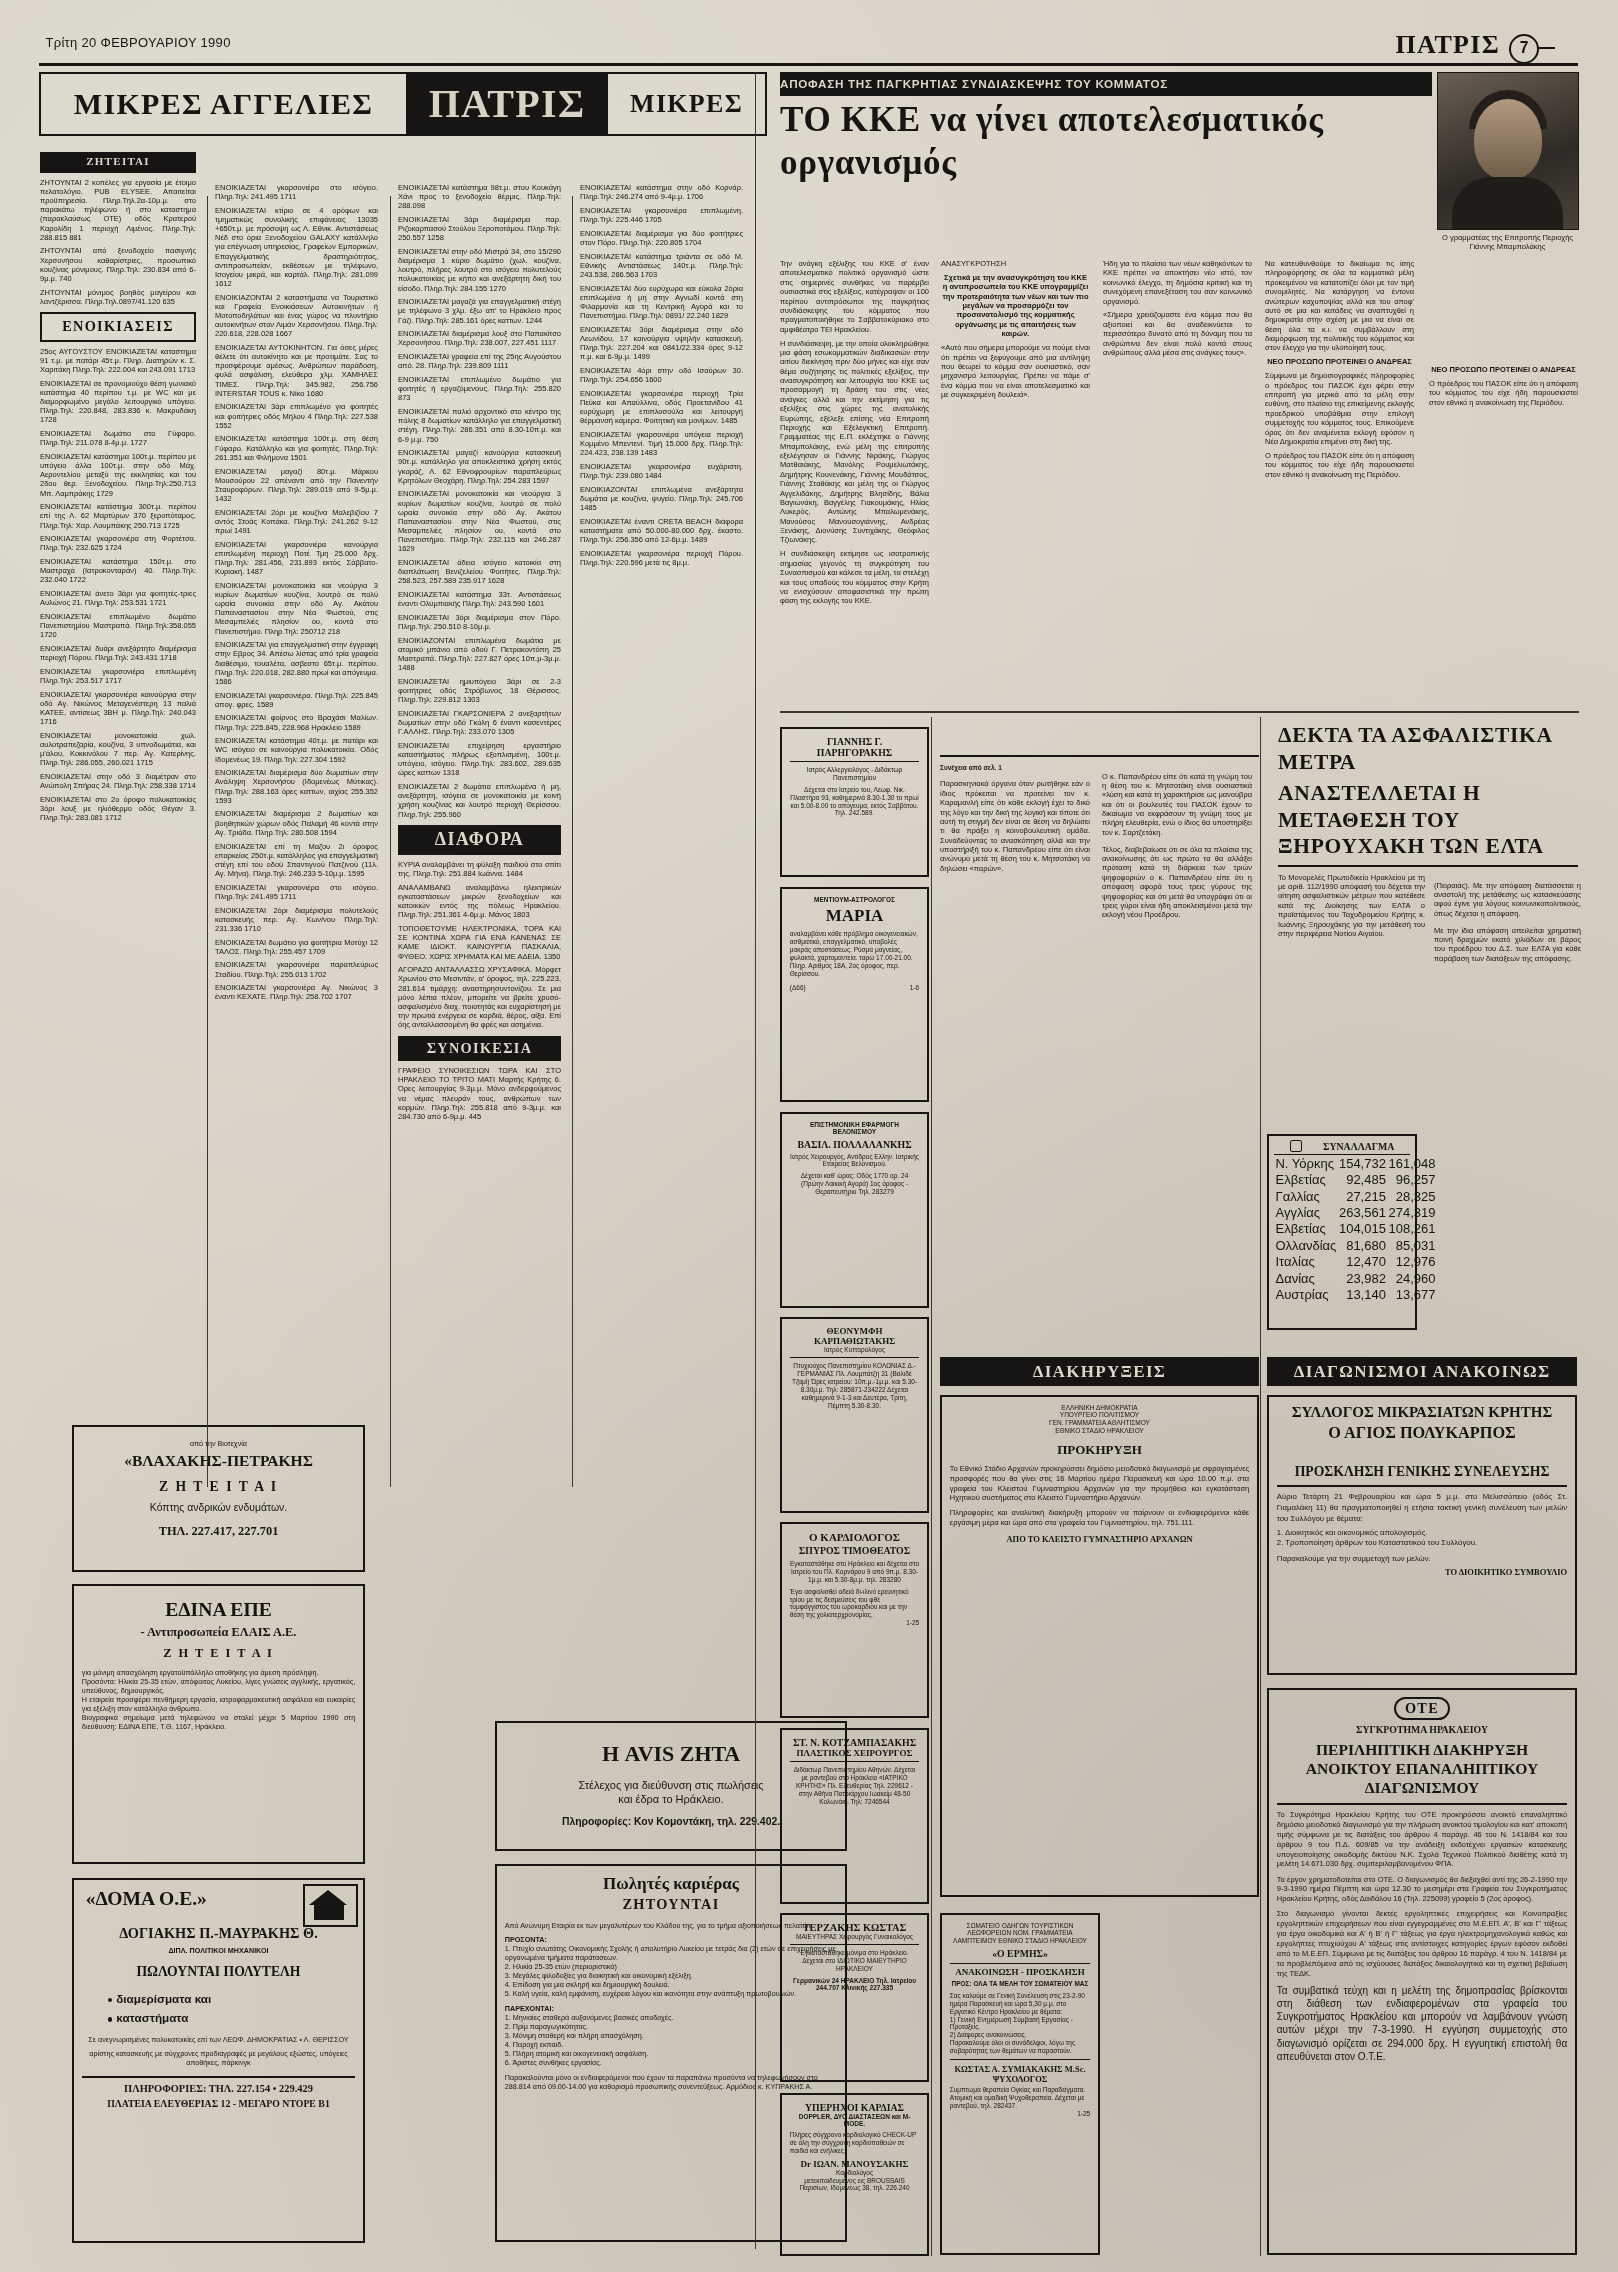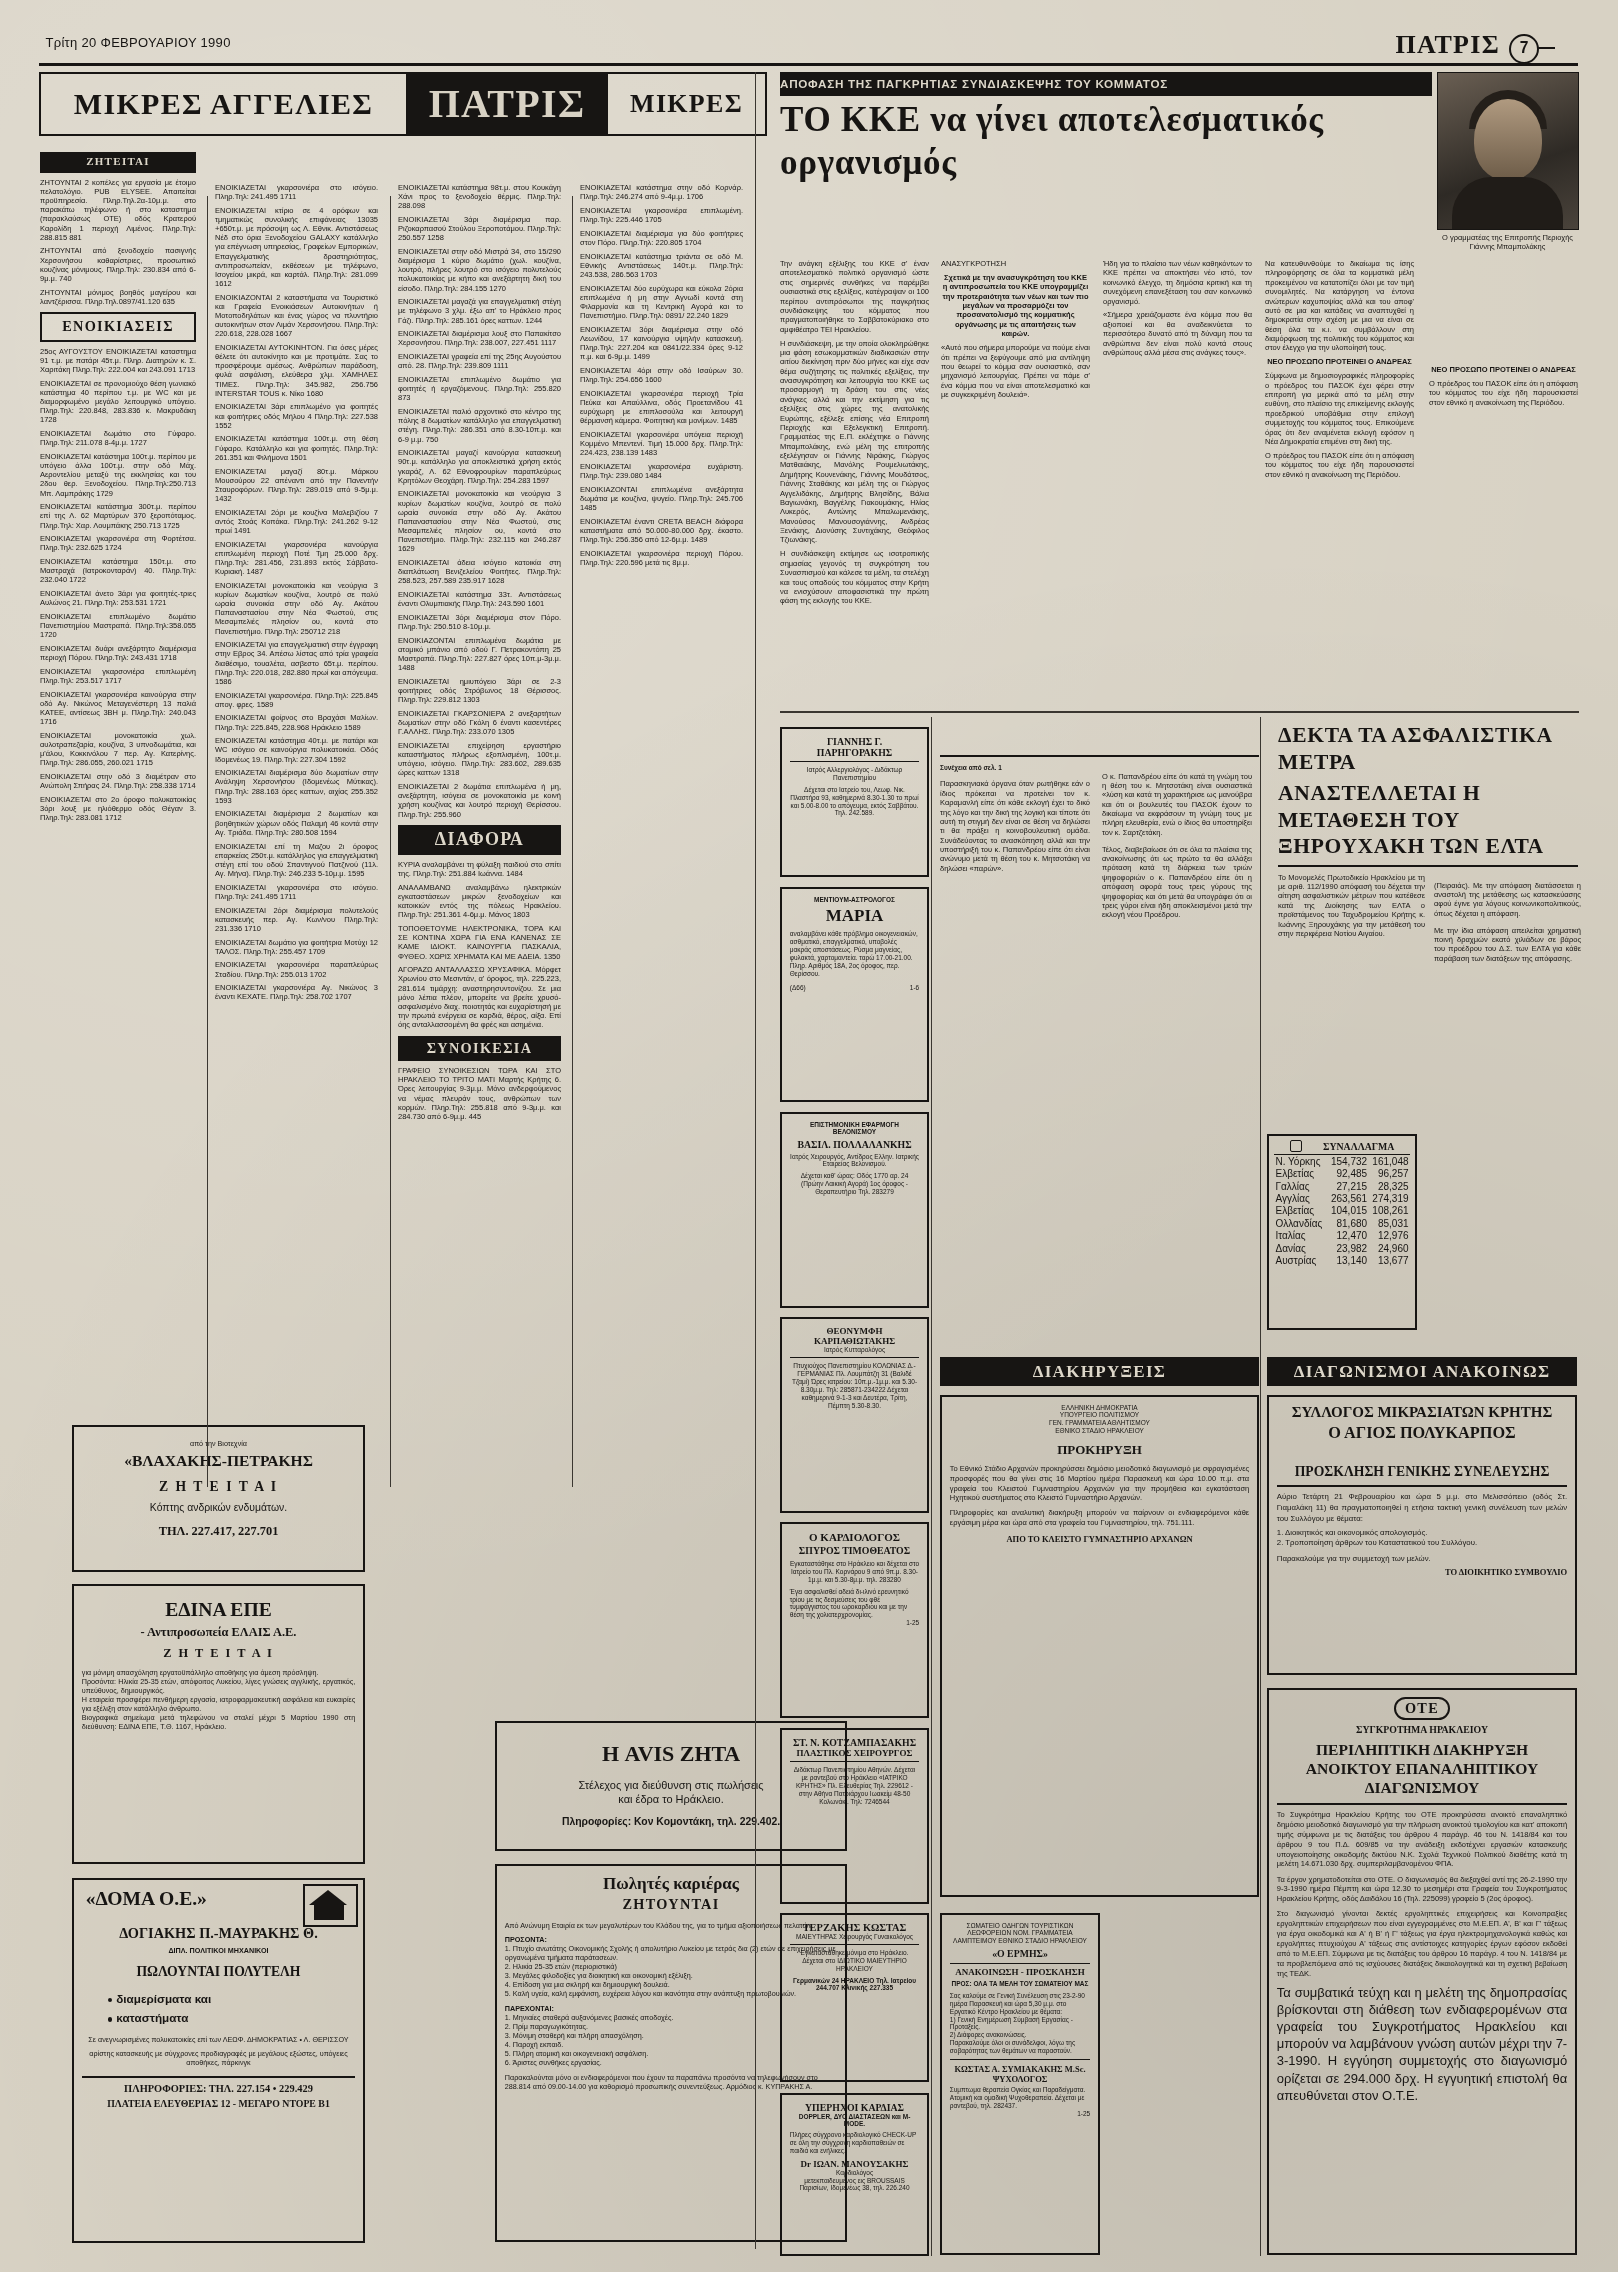--- a/index.html
+++ b/index.html
@@ -58,21 +58,21 @@
   .tiny{font-size:6.5px;line-height:1.22;}
   .bold{font-weight:bold;}
   .serif{font-family:"Liberation Serif",serif;}
 
   
   .bigcap{font-family:"Liberation Serif",serif;font-weight:bold;font-size:19.6px;line-height:1.25;letter-spacing:0.7px;}
   .hr{height:2px;background:#171513;margin:5.2px 0;}
   .hr-thin{height:0.7px;background:#171513;margin:3.9px 0;}
 
   
-  .fx{width:100%;border-collapse:collapse;font-size:10px;}
+  .fx{width:100%;border-collapse:collapse;font-size:13px;}
   .fx td{padding:0.7px 1.3px;}
   .fx td.r{text-align:right;}
 
   
   .adbox{position:absolute;border:2px solid #171513;box-sizing:border-box;text-align:center;padding:7.8px;}
   .adbox .t1{font-family:"Liberation Serif",serif;font-weight:bold;}
   .ota-logo{display:inline-block;border:2px solid #171513;border-radius:19.6px;padding:1.3px 9px;font-weight:bold;font-family:"Liberation Serif",serif;font-size:14.3px;letter-spacing:1.3px;}
   .dot{display:inline-block;width:4.6px;height:4.6px;background:#171513;border-radius:50%;margin-right:3.9px;vertical-align:middle;}
 </style>
 </head>
@@ -475,21 +475,21 @@
     <div class="box" style="left:1267px;top:1688px;width:310px;height:567px;">
       <div class="center">
         <span class="ota-logo">ΟΤΕ</span>
       </div>
       <div class="bt" style="font-size:9.8px;margin-top:3.9px;">ΣΥΓΚΡΟΤΗΜΑ ΗΡΑΚΛΕΙΟΥ</div>
       <div class="bt" style="font-size:15.6px;margin-top:6.5px;line-height:1.2;">ΠΕΡΙΛΗΠΤΙΚΗ ΔΙΑΚΗΡΥΞΗ ΑΝΟΙΚΤΟΥ ΕΠΑΝΑΛΗΠΤΙΚΟΥ ΔΙΑΓΩΝΙΣΜΟΥ</div>
       <div class="hr"></div>
       <div style="font-size:7.5px;line-height:1.32;text-align:justify;">Το Συγκρότημα Ηρακλείου Κρήτης του ΟΤΕ προκηρύσσει ανοικτό επαναληπτικό δημόσιο μειοδοτικό διαγωνισμό για την πλήρωση ανοικτού τιμολογίου και κατ' αποκοπή τιμής σύμφωνα με τις διατάξεις του άρθρου 4 παράγρ. 46 του Ν. 1418/84 και του άρθρου 9 του Π.Δ. 609/85 να την ανάδειξη εκδοτέχνει εργασιών κατασκευής υπογειοποίησης οικοδομής δικτύου Ν.Κ. Σχολά Τεχνικού Πολιτικού διαθέτης κατά τη μελέτη 14.671.030 δρχ. συμπεριλαμβανομένου ΦΠΑ.</div>
       <div style="font-size:7.5px;line-height:1.32;text-align:justify;margin-top:5.2px;">Τα έργον χρηματοδοτείται στο ΟΤΕ. Ο διαγωνισμός θα διεξαχθεί αντί της 26-2-1990 την 9-3-1990 ημέρα Πέμπτη και ώρα 12.30 το μεσημέρι στα Γραφεία του Συγκροτήματος Ηρακλείου Κρήτης, οδός Δαιδάλου 16 (Τηλ. 225099) γραφείο 5 (2ος όροφος).</div>
       <div style="font-size:7.5px;line-height:1.32;text-align:justify;margin-top:5.2px;">Στο διαγωνισμό γίνονται δεκτές εργοληπτικές επιχειρήσεις και Κοινοπραξίες εργοληπτικών επιχειρήσεων που είναι εγγεγραμμένες στο Μ.Ε.ΕΠ. Α', Β' και Γ' τάξεως για έργα οικοδομικά και Α' ή Β' ή Γ' τάξεως για έργα ηλεκτρομηχανολογικά καθώς και εργολήπτες πτυχιούχου Α' τάξεως στις αντίστοιχες κατηγορίες έργων εφόσον εκδοθεί από το Μ.Ε.ΕΠ. Σύμφωνα με τις διατάξεις του άρθρου 16 παράγρ. 4 του Ν. 1418/84 με τα προβλεπόμενα από τις ισχύουσες διατάξεις δικαιολογητικά και τη σχετική βεβαίωση της ΤΕΔΚ.</div>
-      <div style="font-size:13px;line-height:1.32;text-align:justify;margin-top:5.2px;">Τα συμβατικά τεύχη και η μελέτη της δημοπρασίας βρίσκονται στη διάθεση των ενδιαφερομένων στα γραφεία του Συγκροτήματος Ηρακλείου και μπορούν να λαμβάνουν γνώση αυτών μέχρι την 7-3-1990. Η εγγύηση συμμετοχής στο διαγωνισμό ορίζεται σε 294.000 δρχ. Η εγγυητική επιστολή θα απευθύνεται στον Ο.Τ.Ε.</div>
+      <div style="font-size:10px;line-height:1.32;text-align:justify;margin-top:5.2px;">Τα συμβατικά τεύχη και η μελέτη της δημοπρασίας βρίσκονται στη διάθεση των ενδιαφερομένων στα γραφεία του Συγκροτήματος Ηρακλείου και μπορούν να λαμβάνουν γνώση αυτών μέχρι την 7-3-1990. Η εγγύηση συμμετοχής στο διαγωνισμό ορίζεται σε 294.000 δρχ. Η εγγυητική επιστολή θα απευθύνεται στον Ο.Τ.Ε.</div>
     </div>
 
     <div class="vrule" style="left:207px;top:196px;height:1291px;"></div>
     <div class="vrule" style="left:390px;top:196px;height:1291px;"></div>
     <div class="vrule" style="left:572px;top:196px;height:1291px;"></div>
     <div class="vrule" style="left:755px;top:72px;height:2177px;"></div>
     <div class="vrule" style="left:931px;top:717px;height:1539px;"></div>
     <div class="vrule" style="left:1260px;top:717px;height:1539px;"></div>
     <div class="vrule" style="left:780px;top:711px;width:799px;height:2px;"></div>
 

